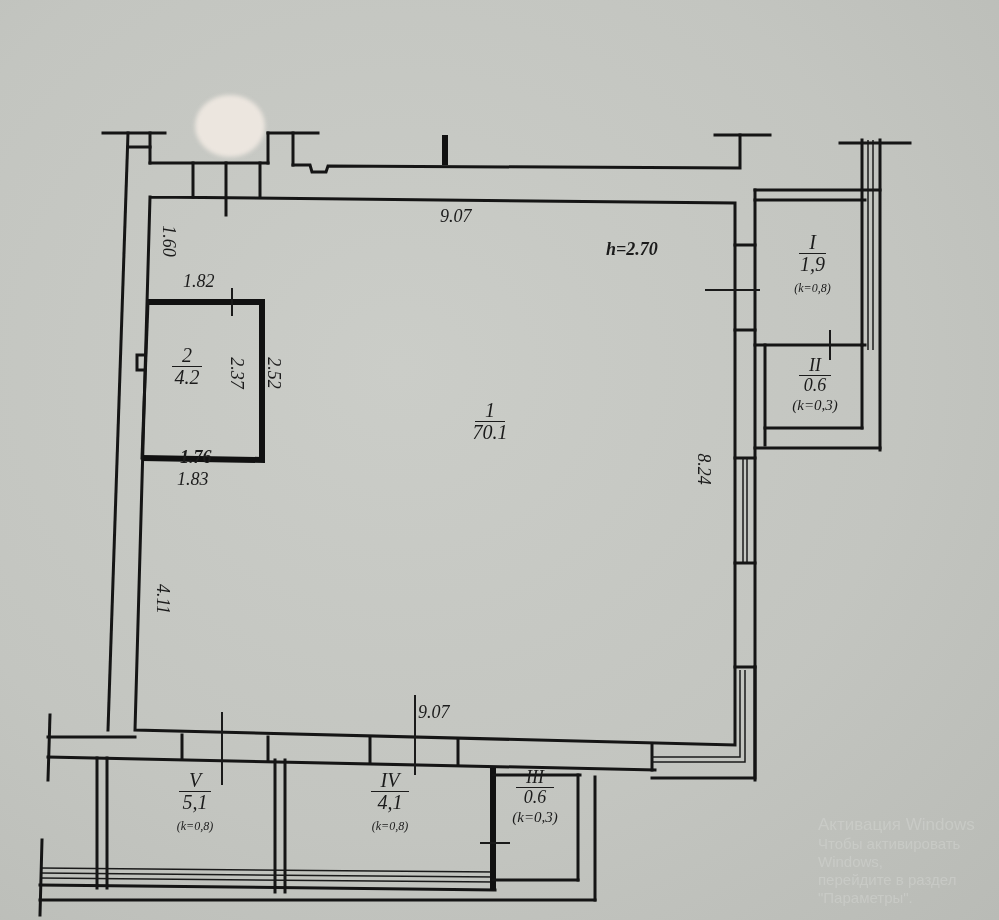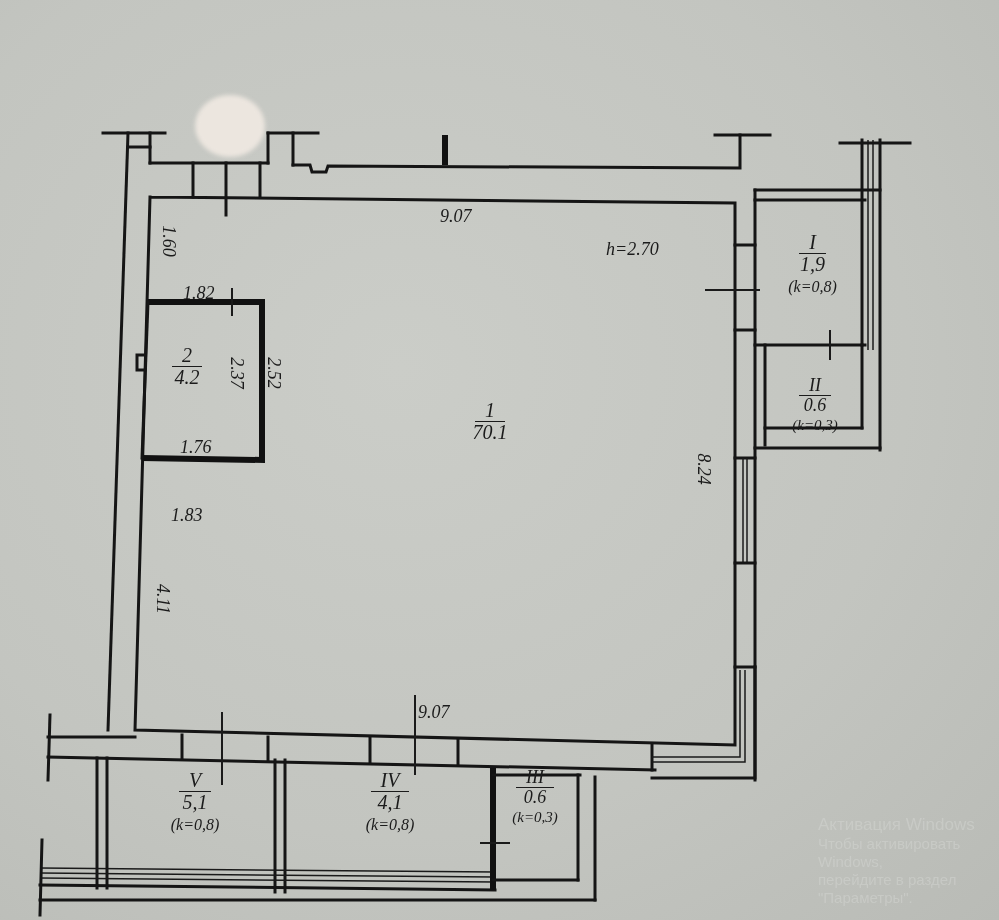--- a/index.html
+++ b/index.html
@@ -11,21 +11,21 @@
     #stage { position: relative; width: 999px; height: 920px;
       background: radial-gradient(ellipse at 40% 40%, #cbcdc8 0%, #c3c5c0 60%, #b9bbb6 100%); }
     svg { position: absolute; left: 0; top: 0; }
     .wall { stroke: #151515; stroke-width: 3; fill: none; stroke-linecap: square; }
     .thick { stroke: #111; stroke-width: 6; fill: none; }
     .thin { stroke: #1a1a1a; stroke-width: 2; fill: none; }
     .glass { stroke: #1a1a1a; stroke-width: 1.5; fill: none; }
     .lbl { position: absolute; color: #1b1b1b; font-style: italic; font-size: 18px; white-space: nowrap; line-height: 1; }
     .frac { position: absolute; text-align: center; color: #1b1b1b; font-style: italic; font-size: 20px; line-height: 1.05; }
     .frac .num { border-bottom: 1.5px solid #1b1b1b; display: inline-block; padding: 0 10px; }
-    .frac .k { font-size: 16px; }
+    .frac .k { font-size: 12px; }
     .rot { transform: rotate(90deg); transform-origin: center; }
     .glare { position: absolute; left: 195px; top: 95px; width: 70px; height: 62px;
       border-radius: 50%; background: #ece6df; filter: blur(2px); }
     .wm { position: absolute; color: rgba(210,212,208,0.55); font-family: "Liberation Sans", sans-serif; font-size: 15px; line-height: 1.2; }
     .wm .t1 { font-size: 17px; }
   </style>
 </head>
 <body>
 
 <div id="stage">
@@ -119,46 +119,46 @@
       <line class="wall" x1="493" y1="775" x2="580" y2="775"></line>
       <line class="wall" x1="578" y1="775" x2="578" y2="880"></line>
       <line class="wall" x1="493" y1="880" x2="578" y2="880"></line>
       <line class="wall" x1="595" y1="777" x2="595" y2="900"></line>
       <line class="wall" x1="40" y1="900" x2="595" y2="900"></line>
       <line class="thin" x1="480" y1="843" x2="510" y2="843"></line>
     </g>
   </svg>
 
   <span class="lbl" style="left:440px;top:207px;">9.07</span>
-  <span class="lbl" style="left:606px;top:240px;">h=2.70</span>
+  <span class="lbl" style="left:606px;top:240px;font-weight:bold;">h=2.70</span>
   <span class="lbl rot" style="left:153px;top:232px;">1.60</span>
-  <span class="lbl" style="left:183px;top:272px;margin-top:12px;">1.82</span>
+  <span class="lbl" style="left:183px;top:272px;">1.82</span>
   <span class="lbl rot" style="left:221px;top:364px;">2.37</span>
   <span class="lbl rot" style="left:258px;top:364px;">2.52</span>
-  <span class="lbl" style="left:180px;top:438px;">1.76</span>
-  <span class="lbl" style="left:171px;top:470px;margin-top:36px;">1.83</span>
+  <span class="lbl" style="left:180px;top:448px;font-weight:bold;">1.76</span>
+  <span class="lbl" style="left:177px;top:470px;">1.83</span>
   <span class="lbl rot" style="left:148px;top:590px;">4.11</span>
   <span class="lbl rot" style="left:688px;top:460px;">8.24</span>
   <span class="lbl" style="left:418px;top:703px;">9.07</span>
 
   <div class="frac" style="left:455px;top:400px;width:70px;">
     <span class="num">1</span><br>
     <span>70.1</span>
   </div>
   <div class="frac" style="left:162px;top:345px;width:50px;">
     <span class="num">2</span><br>
     <span>4.2</span>
   </div>
 
   <div class="frac" style="left:765px;top:232px;width:95px;">
     <span class="num">I</span><br>
     <span>1,9</span><br>
     <span class="k">(k=0,8)</span>
   </div>
-  <div class="frac" style="left:770px;top:376px;width:90px;font-size:18px;">
+  <div class="frac" style="left:770px;top:356px;width:90px;font-size:18px;">
     <span class="num">II</span><br>
     <span>0.6</span><br>
     <span class="k" style="font-size:15px;">(k=0,3)</span>
   </div>
   <div class="frac" style="left:495px;top:768px;width:80px;font-size:18px;">
     <span class="num">III</span><br>
     <span>0.6</span><br>
     <span class="k" style="font-size:15px;">(k=0,3)</span>
   </div>
   <div class="frac" style="left:330px;top:770px;width:120px;">

